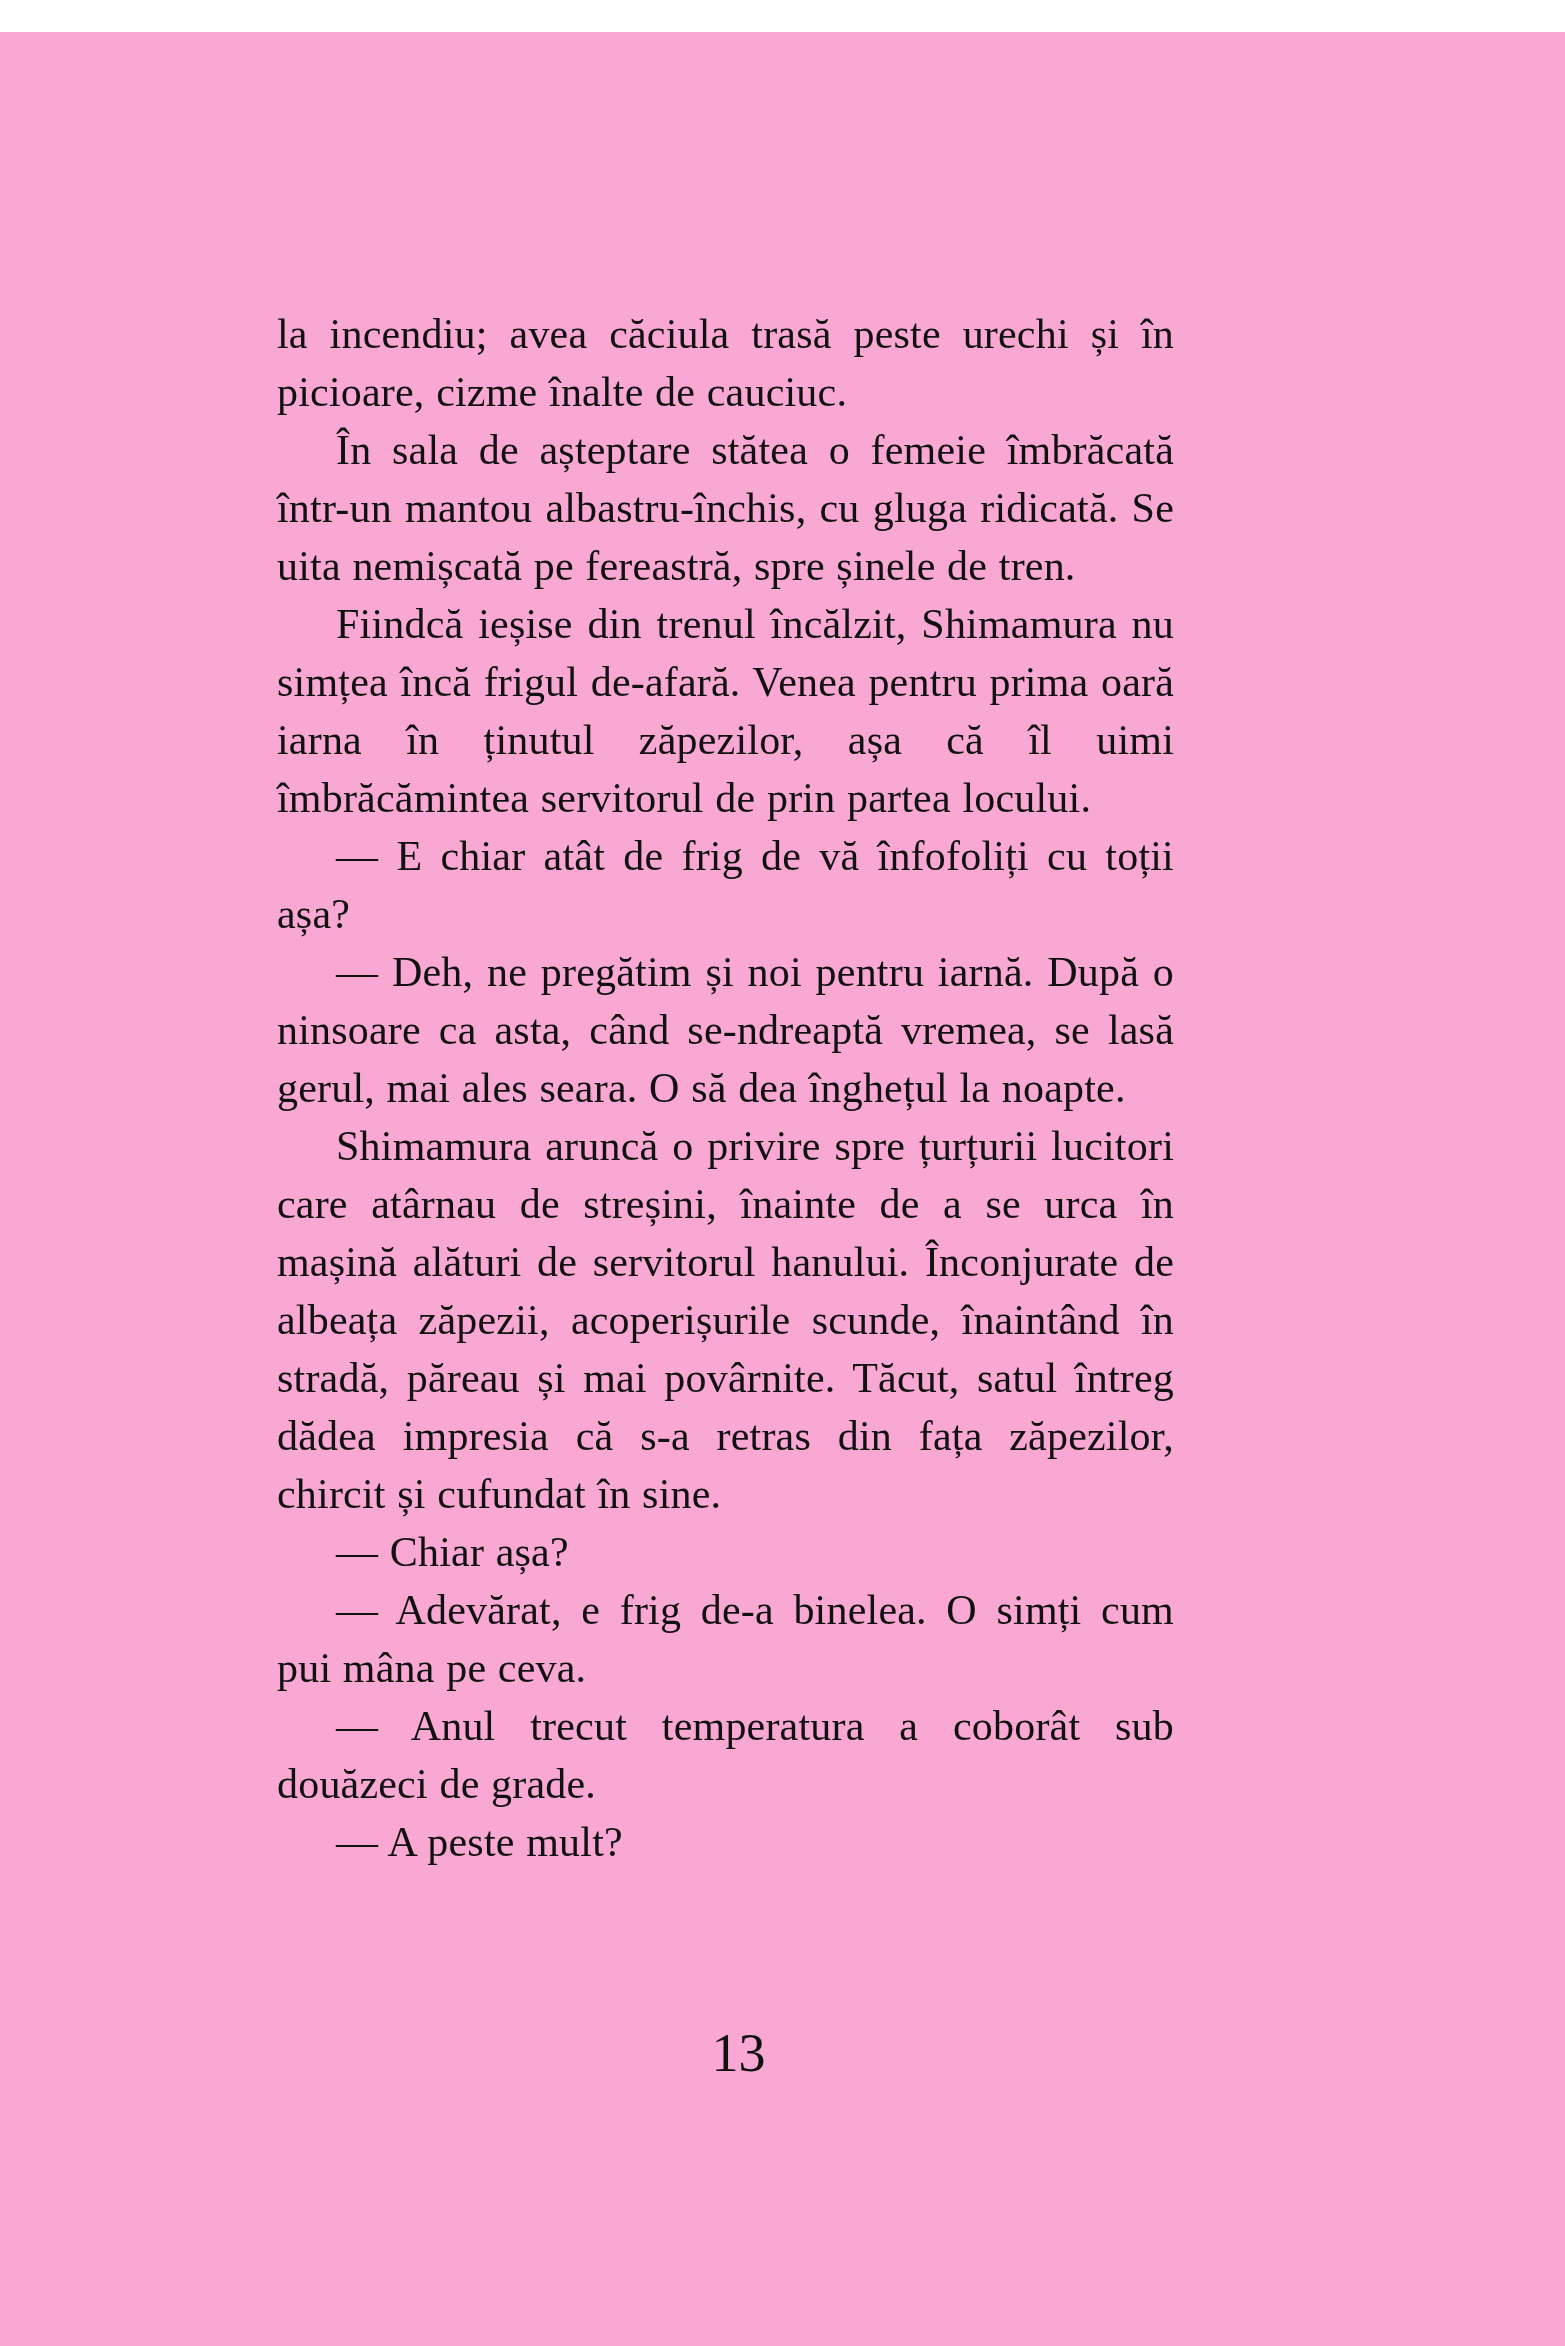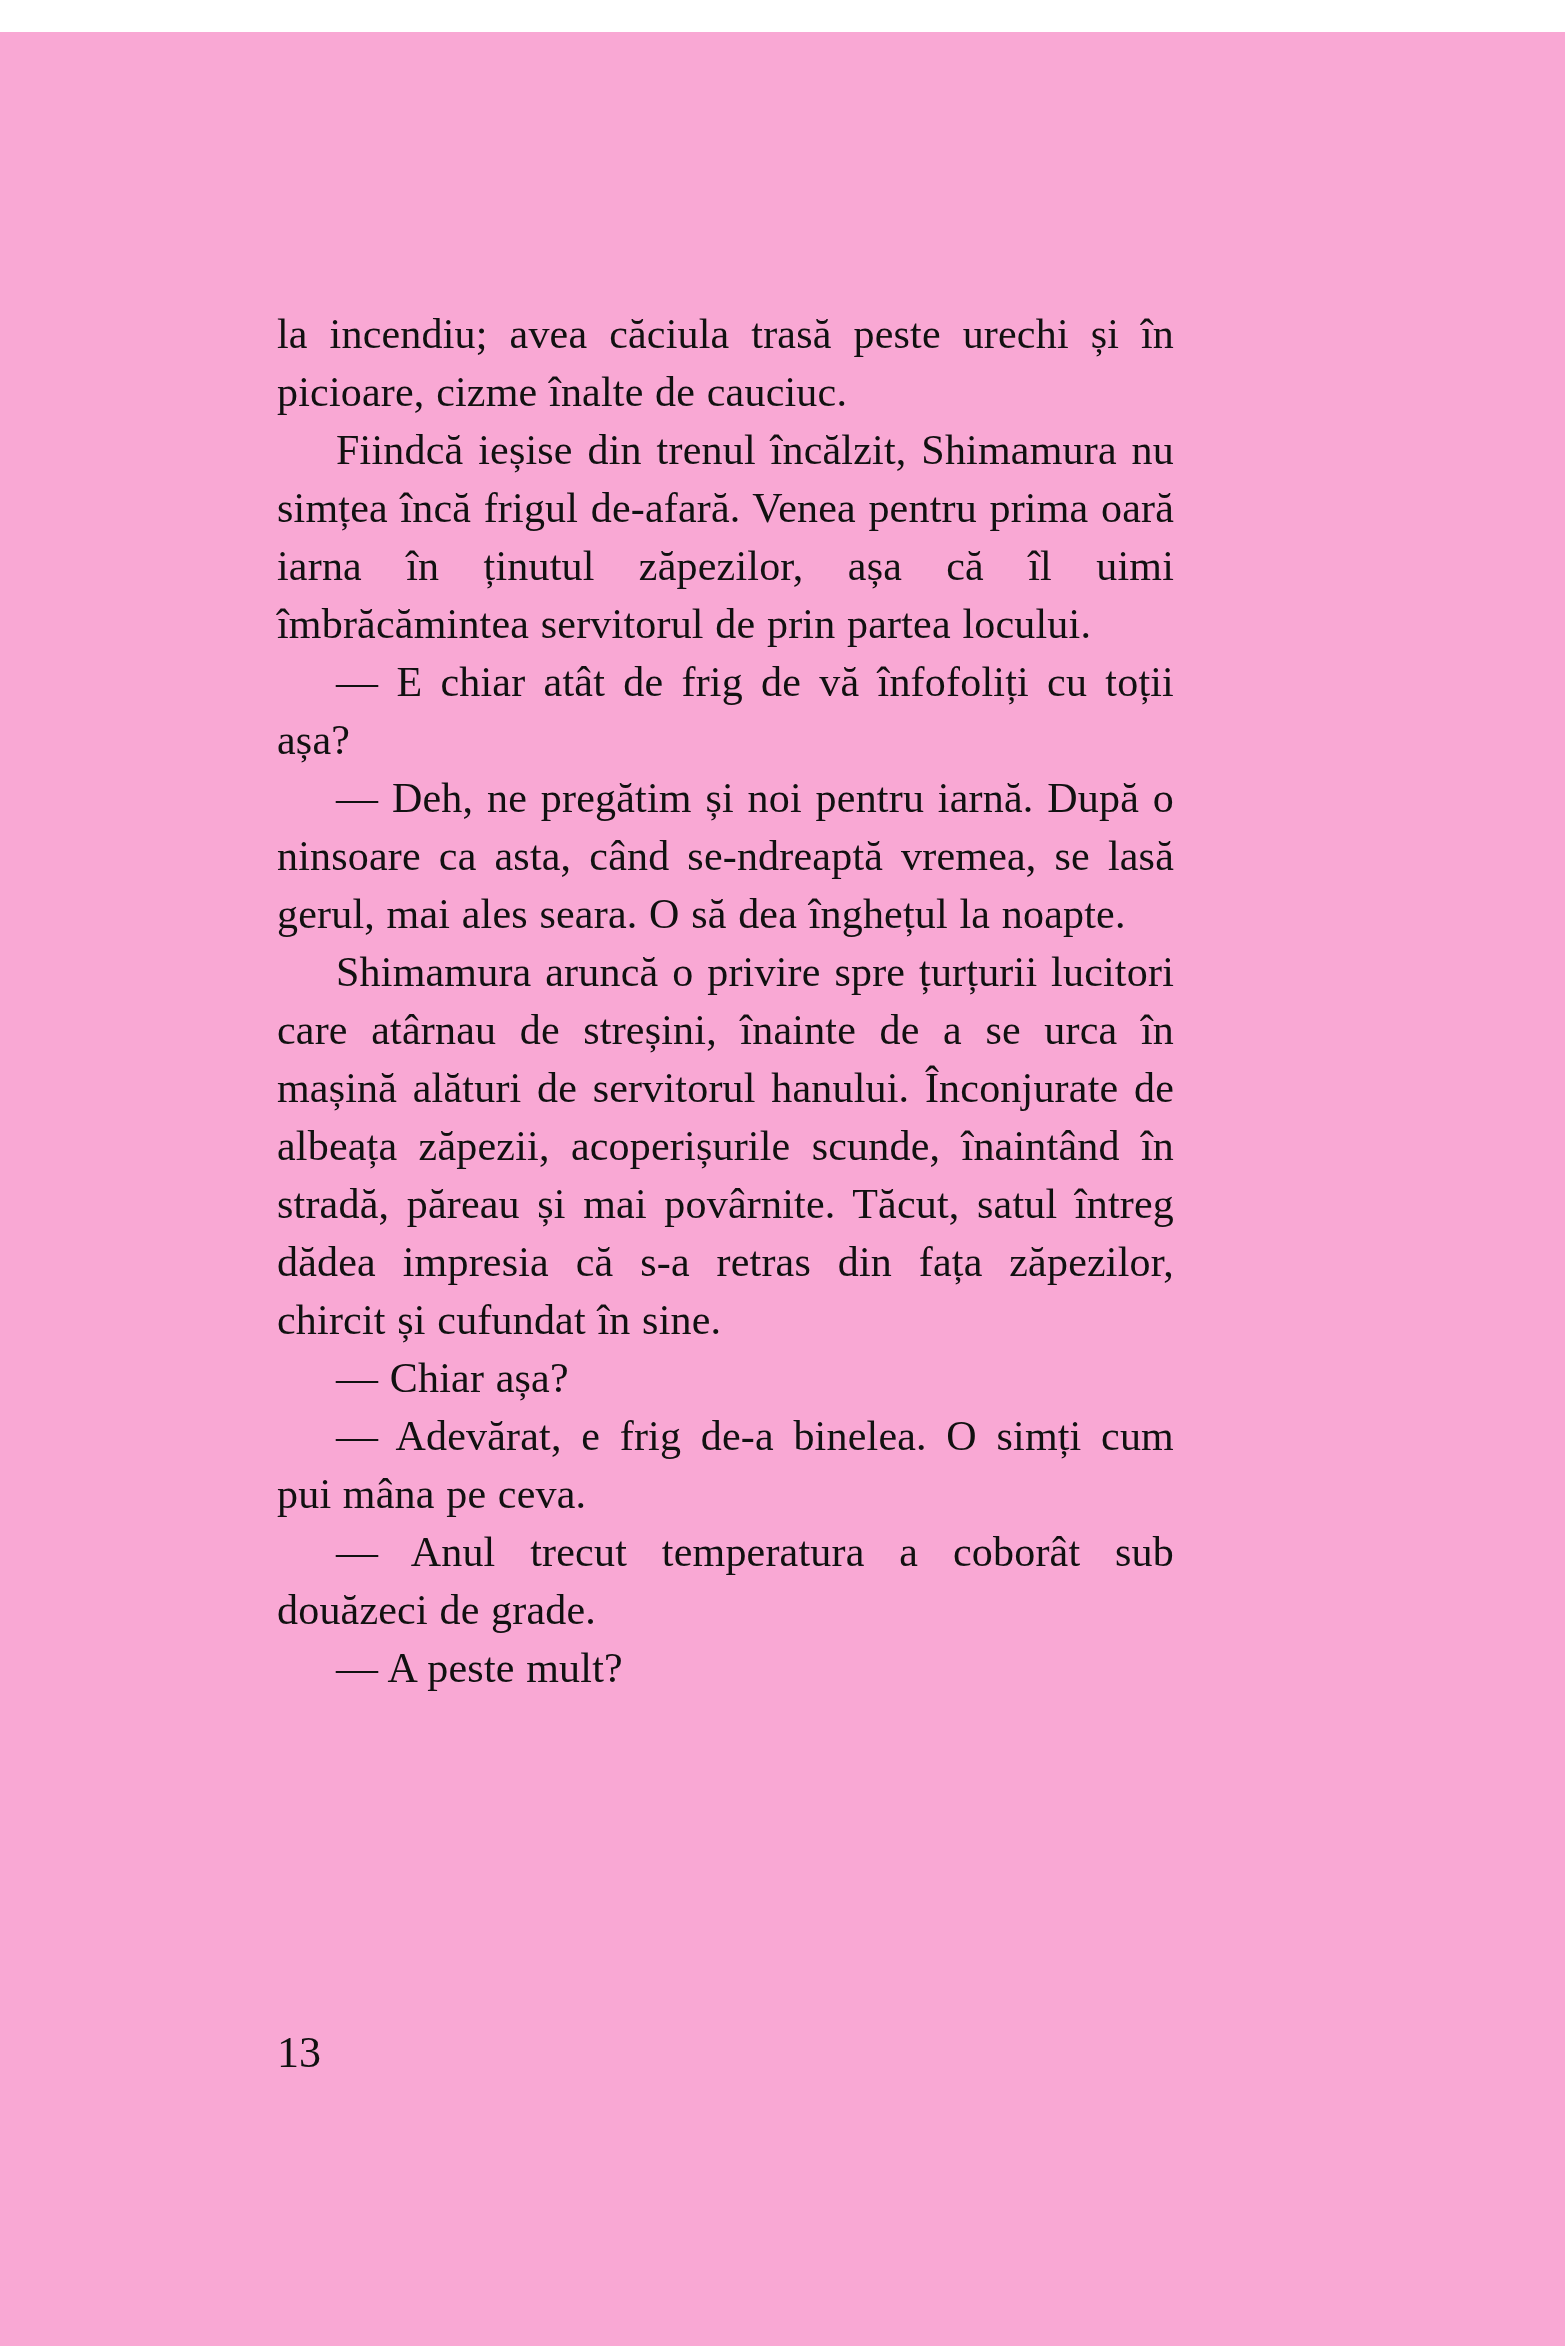--- a/index.html
+++ b/index.html
@@ -37,35 +37,36 @@
     text-align: justify;
     text-justify: inter-word;
     letter-spacing: 0.2px;
     word-spacing: 0.9px;
   }
   .text-block p.indent {
     text-indent: 59px;
   }
   .page-number {
     position: absolute;
-    left: 277px;
+    left: 290px;
     top: 1992px;
     width: 897px;
-    text-align: left;
-    font-size: 44px;
+    text-align: center;
+    font-size: 54px;
     line-height: 58px;
   }
 </style>
 </head>
 <body>
 
 <div class="page">
 
   <div class="text-block">
     <p>la incendiu; avea căciula trasă peste urechi și în picioare, cizme înalte de cauciuc.</p>
+    <p class="indent">În sala de așteptare stătea o femeie îmbrăcată într-un mantou albastru-închis, cu gluga ridicată. Se uita nemișcată pe fereastră, spre șinele de tren.</p>
     <p class="indent">Fiindcă ieșise din trenul încălzit, Shimamura nu simțea încă frigul de-afară. Venea pentru prima oară iarna în ținutul zăpezilor, așa că îl uimi îmbrăcămintea servitorul de prin partea locului.</p>
     <p class="indent">— E chiar atât de frig de vă înfofoliți cu toții așa?</p>
     <p class="indent">— Deh, ne pregătim și noi pentru iarnă. După o ninsoare ca asta, când se-ndreaptă vremea, se lasă gerul, mai ales seara. O să dea înghețul la noapte.</p>
     <p class="indent">Shimamura aruncă o privire spre țurțurii lucitori care atârnau de streșini, înainte de a se urca în mașină alături de servitorul hanului. Înconjurate de albeața zăpezii, acoperișurile scunde, înaintând în stradă, păreau și mai povârnite. Tăcut, satul întreg dădea impresia că s-a retras din fața zăpezilor, chircit și cufundat în sine.</p>
     <p class="indent">— Chiar așa?</p>
     <p class="indent">— Adevărat, e frig de-a binelea. O simți cum pui mâna pe ceva.</p>
     <p class="indent">— Anul trecut temperatura a coborât sub douăzeci de grade.</p>
     <p class="indent">— A peste mult?</p>
   </div>
 

